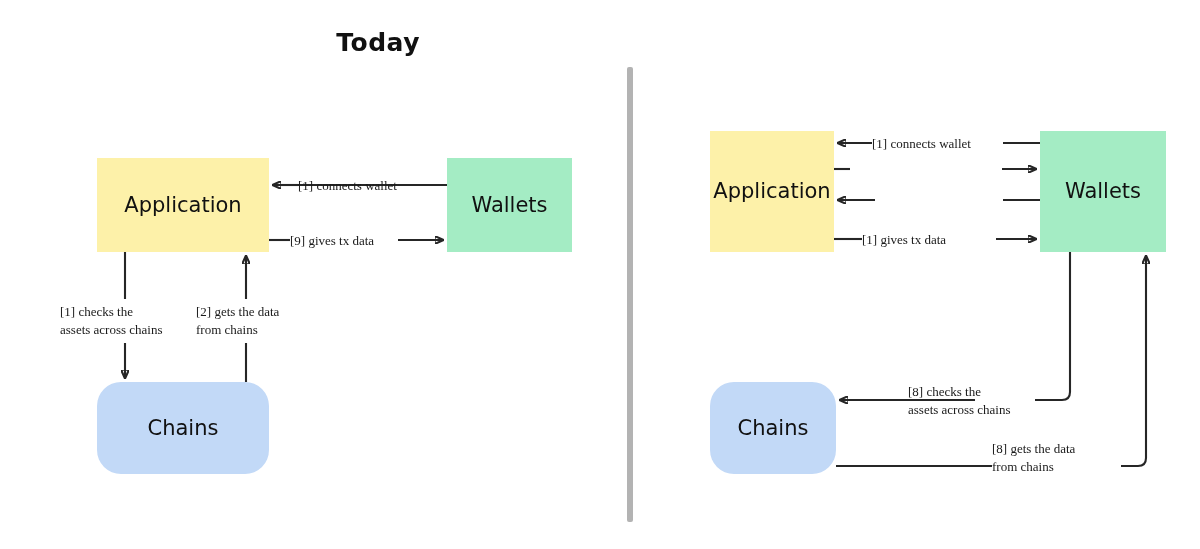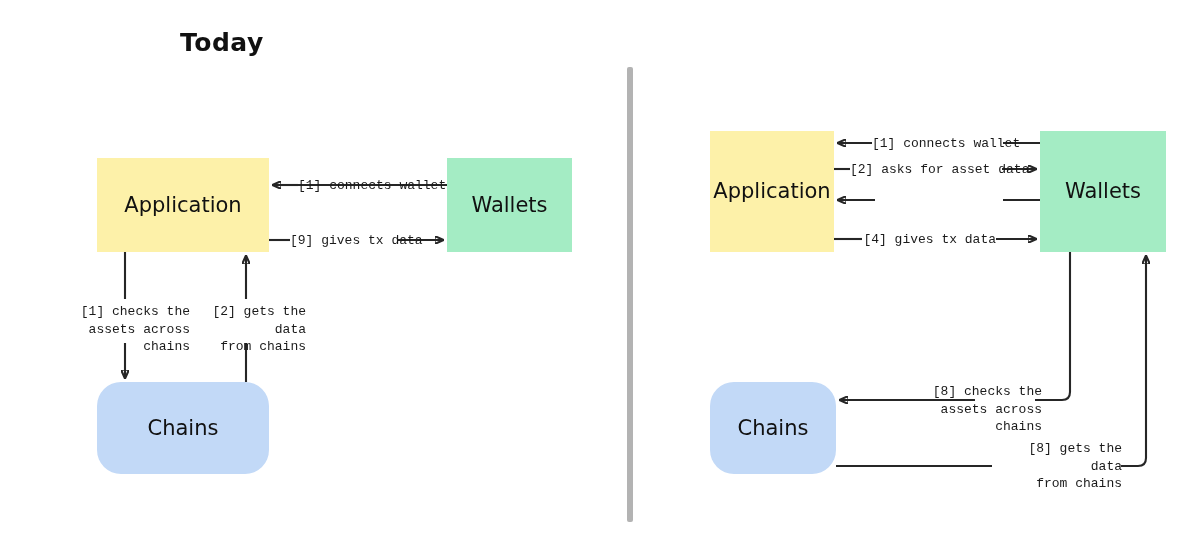--- a/index.html
+++ b/index.html
@@ -16,21 +16,21 @@
     font-family: "DejaVu Sans", sans-serif;
   }
   .panel-title {
     position: absolute;
     font-family: "DejaVu Sans", sans-serif;
     font-weight: bold;
     font-size: 25px;
     color: #111111;
     letter-spacing: 0.5px;
     white-space: nowrap;
-    text-align: left;
+    text-align: right;
   }
   #title-today { left: 180px; top: 28px; width: 240px; }
   #title-future { left: 800px; top: 28px; width: 240px; }
 
   .node {
     position: absolute;
     display: flex;
     align-items: center;
     justify-content: center;
     font-family: "DejaVu Sans", sans-serif;
@@ -44,25 +44,25 @@
   .node-chain  { background: #c2d9f7; border-radius: 24px; }
 
   .divider {
     position: absolute;
     background: #b3b3b3;
     border-radius: 2px;
   }
 
   .edge-label {
     position: absolute;
-    font-family: Liberation Mono, monospace;
+    font-family: Liberation Serif, serif;
     font-size: 13px;
     color: #1a1a1a;
     white-space: nowrap;
-    text-align: right;
+    text-align: left;
     line-height: 1.35;
   }
   .edge-label.wrap { white-space: normal; }
 
   svg.wires {
     position: absolute;
     left: 0;
     top: 0;
     width: 1200px;
     height: 549px;
@@ -178,24 +178,23 @@
     <span>assets across chains</span>
   </div>
 
   <div class="edge-label wrap" style="left:196px; top:303px; width:110px;">
     <span>[2] gets the data</span><br>
     <span>from chains</span>
   </div>
 
   <div class="edge-label" style="left:872px; top:135px; width:131px;">[1] connects wallet</div>
 
-  <div class="edge-label" style="left:850px; top:161px; width:152px;">[2] asks for asset data</div>
-
-
-  <div class="edge-label" style="left:862px; top:231px; width:134px;">[4] gives tx data</div>
+
+
+  <div class="edge-label" style="left:862px; top:231px; width:134px;">[1] gives tx data</div>
 
   <div class="edge-label wrap" style="left:908px; top:383px; width:134px;">
     <span>[8] checks the</span><br>
     <span>assets across chains</span>
   </div>
 
   <div class="edge-label wrap" style="left:992px; top:440px; width:130px;">
     <span>[8] gets the data</span><br>
     <span>from chains</span>
   </div>

